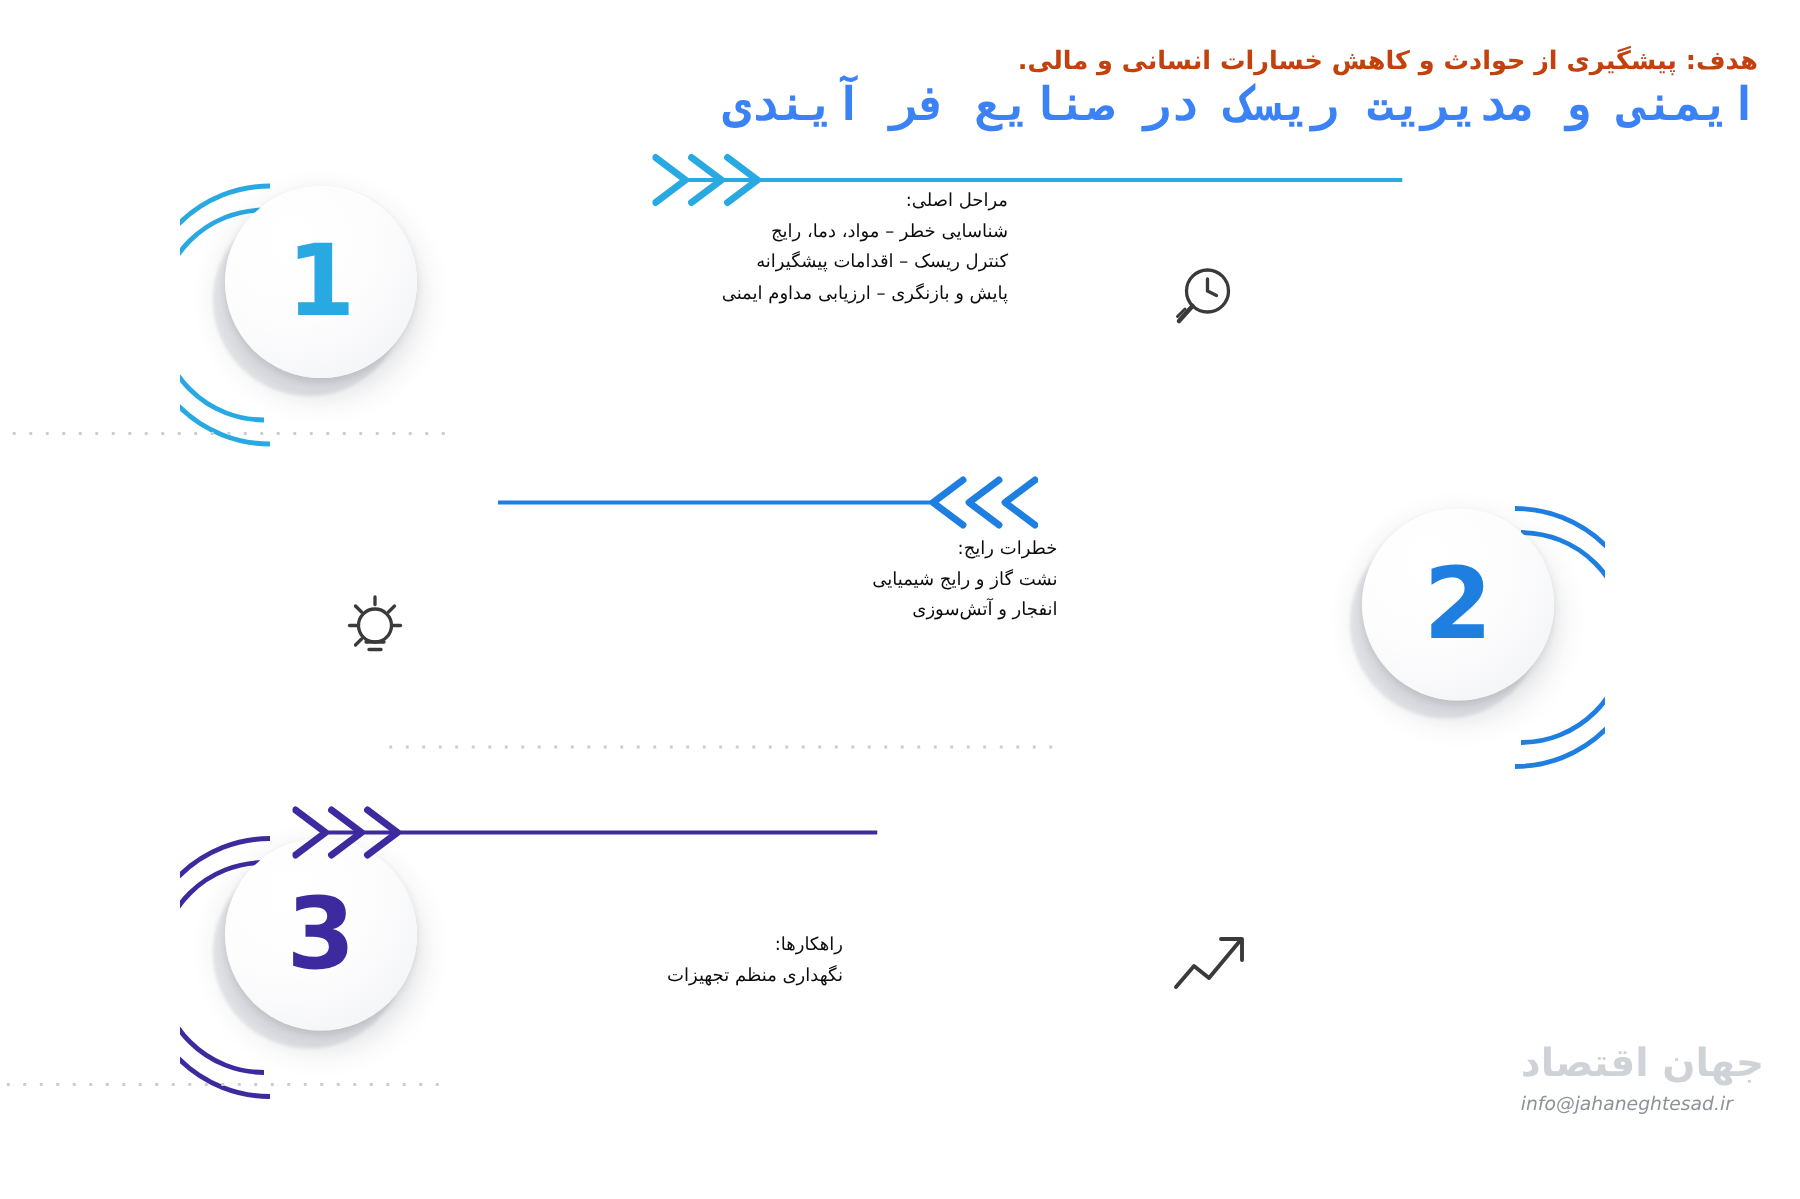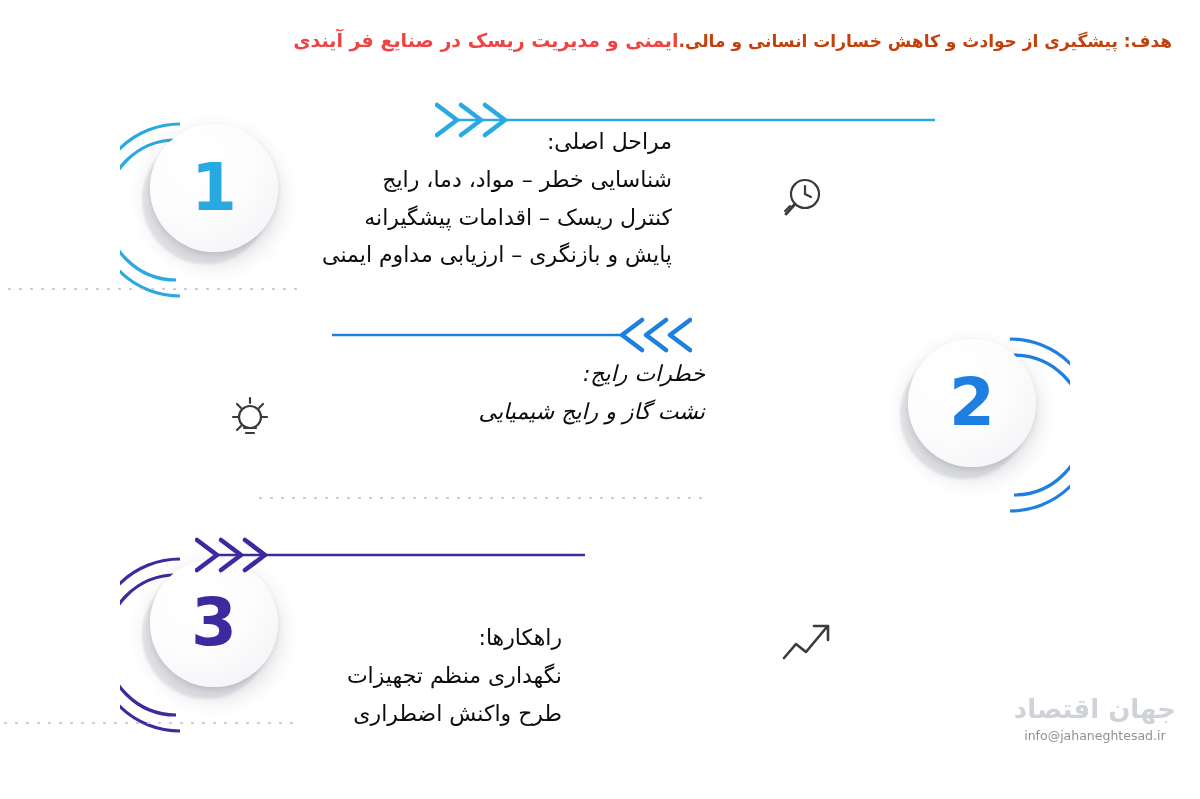--- a/index.html
+++ b/index.html
@@ -24,26 +24,27 @@
   
   .header {
     position: absolute;
     top: 28px;
     right: 28px;
     left: 28px;
     text-align: right;
     direction: rtl;
   }
   .title {
-    font-size: 19px;
-    font-weight: bold;
-    color: #ef4444;
+    font-size: 31px;
+    font-weight: bold;
+    color: #3b82f6;
     letter-spacing: -0.5px;
     display: inline-block;
     line-height: 1.2;
+    font-family: Liberation Mono, monospace;
   }
   .subtitle {
     font-size: 17px;
     font-weight: bold;
     color: #c2410c;
     display: inline-block;
     line-height: 1.4;
     margin-top: 2px;
   }
   .header-line {
@@ -108,21 +109,21 @@
     position: absolute;
     height: 40px;
   }
 
   
   .txt {
     position: absolute;
     direction: rtl;
     text-align: right;
     color: #0d0d0d;
-    font-size: 22px;
+    font-size: 12px;
     line-height: 1.72;
     white-space: nowrap;
   }
   .txt .head {
     font-weight: normal;
   }
 
   
   .dots {
     position: absolute;
@@ -136,36 +137,37 @@
   .mini-icon {
     position: absolute;
     color: #3c3c3c;
   }
 
   
   .footer {
     position: absolute;
     right: 24px;
     bottom: 56px;
-    text-align: center;
+    text-align: left;
     direction: rtl;
   }
   .logo-word {
     font-size: 26px;
     font-weight: bold;
     color: #cfd2d7;
     letter-spacing: 1px;
     line-height: 1;
   }
   .logo-mail {
     margin-top: 6px;
     font-size: 12.5px;
     color: #8d9299;
     direction: ltr;
     font-family: "DejaVu Sans", "Liberation Sans", sans-serif;
+    font-style: italic;
   }
 </style>
 </head>
 <body>
 
 <div class="canvas">
 
   <div class="header">
     <span class="header-line">
       <span class="subtitle">هدف: پیشگیری از حوادث و کاهش خسارات انسانی و مالی.</span><span class="title">ایمنی و مدیریت ریسک در صنایع فر آیندی</span>
@@ -221,23 +223,24 @@
       </div>
     </div>
 
     <svg class="arrow-row" style="right:508px; top:315px; width:360px; height:40px;" viewBox="0 0 360 40">
       <line x1="0" y1="20" x2="290" y2="20" stroke="#1f7fe0" stroke-width="2.6"></line>
       <polyline points="358,5 338,20 358,35" fill="none" stroke="#1f7fe0" stroke-width="4.6" stroke-linecap="round" stroke-linejoin="round"></polyline>
       <polyline points="334,5 314,20 334,35" fill="none" stroke="#1f7fe0" stroke-width="4.6" stroke-linecap="round" stroke-linejoin="round"></polyline>
       <polyline points="310,5 290,20 310,35" fill="none" stroke="#1f7fe0" stroke-width="4.6" stroke-linecap="round" stroke-linejoin="round"></polyline>
     </svg>
 
-    <div class="txt" style="right:495px; top:355px;font-style:italic;">
+    <div class="txt" style="right:495px; top:355px;">
       <div class="head">خطرات رایج:</div>
       <div>نشت گاز و رایج شیمیایی</div>
+      <div>انفجار و آتش‌سوزی</div>
     </div>
 
     <div class="dots" style="right:495px; top:497px; width:450px;"></div>
   </div>
 
   <svg class="mini-icon" style="right:920px; top:390px;" width="60" height="60" viewBox="0 0 60 60">
     <circle cx="30" cy="27" r="11" fill="none" stroke="#3a3a3a" stroke-width="2.2"></circle>
     <line x1="24" y1="38" x2="36" y2="38" stroke="#3a3a3a" stroke-width="2.2" stroke-linecap="round"></line>
     <line x1="26" y1="43" x2="34" y2="43" stroke="#3a3a3a" stroke-width="2.2" stroke-linecap="round"></line>
     <line x1="30" y1="8" x2="30" y2="13" stroke="#3a3a3a" stroke-width="2.2" stroke-linecap="round"></line>
@@ -263,21 +266,20 @@
     <svg class="arrow-row" style="right:615px; top:535px; width:390px; height:40px;" viewBox="0 0 390 40">
       <line x1="20" y1="20" x2="390" y2="20" stroke="#3c2a9e" stroke-width="2.6"></line>
       <polyline points="2,5 22,20 2,35" fill="none" stroke="#3c2a9e" stroke-width="4.6" stroke-linecap="round" stroke-linejoin="round"></polyline>
       <polyline points="26,5 46,20 26,35" fill="none" stroke="#3c2a9e" stroke-width="4.6" stroke-linecap="round" stroke-linejoin="round"></polyline>
       <polyline points="50,5 70,20 50,35" fill="none" stroke="#3c2a9e" stroke-width="4.6" stroke-linecap="round" stroke-linejoin="round"></polyline>
     </svg>
 
     <div class="txt" style="right:638px; top:588px;margin-top:31px;">
       <div class="head">راهکارها:</div>
       <div>نگهداری منظم تجهیزات</div>
-      <div>طرح واکنش اضطراری</div>
     </div>
 
     <div class="dots" style="right:900px; top:722px; width:410px;"></div>
   </div>
 
   <svg class="mini-icon" style="right:360px; top:614px;" width="62" height="56" viewBox="0 0 62 56">
     <polyline points="6,44 18,30 28,38 48,14" fill="none" stroke="#3a3a3a" stroke-width="2.6" stroke-linecap="round" stroke-linejoin="round"></polyline>
     <polyline points="36,12 50,12 50,26" fill="none" stroke="#3a3a3a" stroke-width="2.6" stroke-linecap="round" stroke-linejoin="round"></polyline>
   </svg>
 

